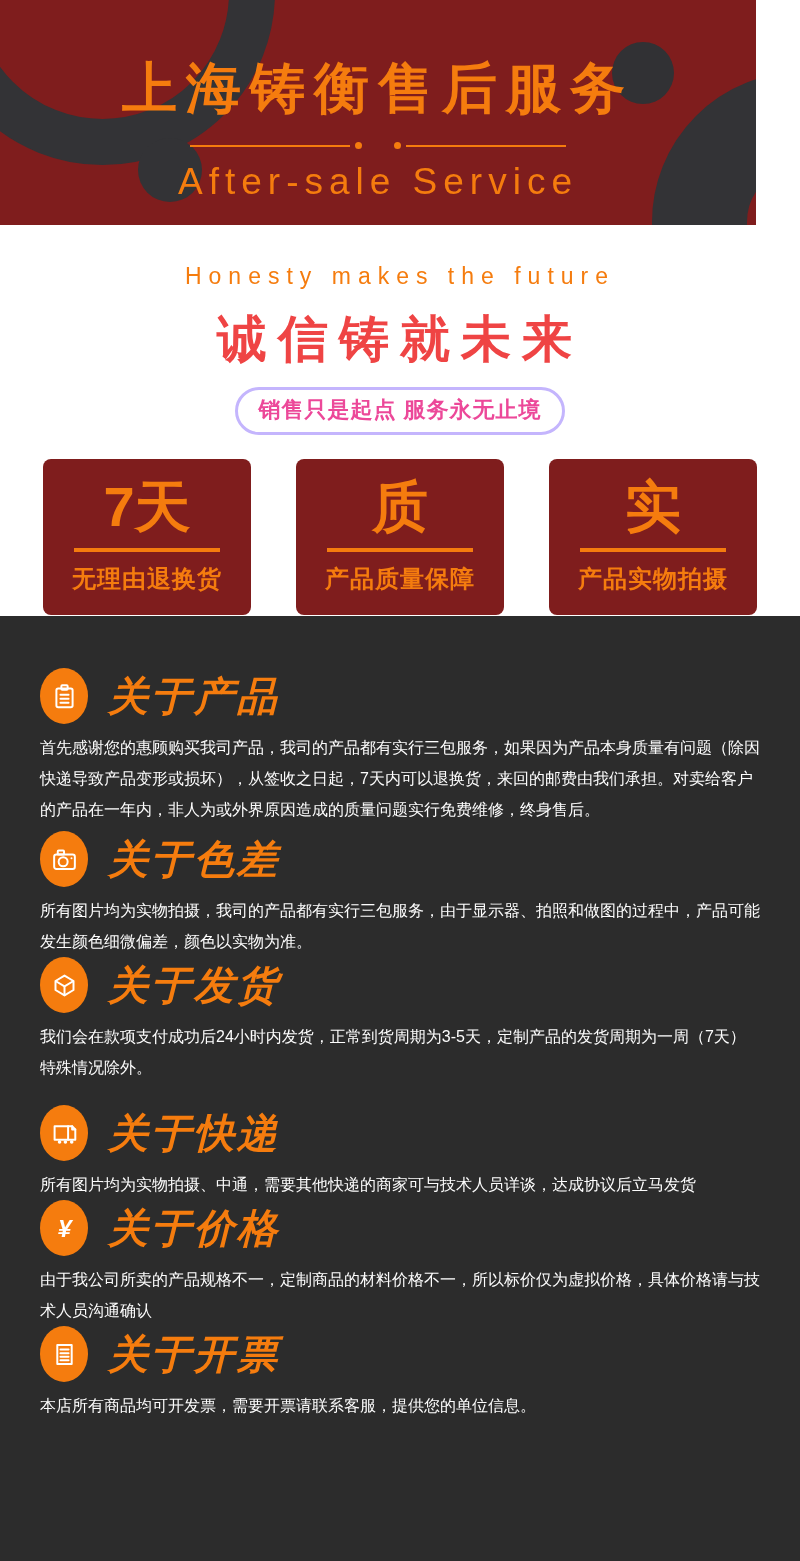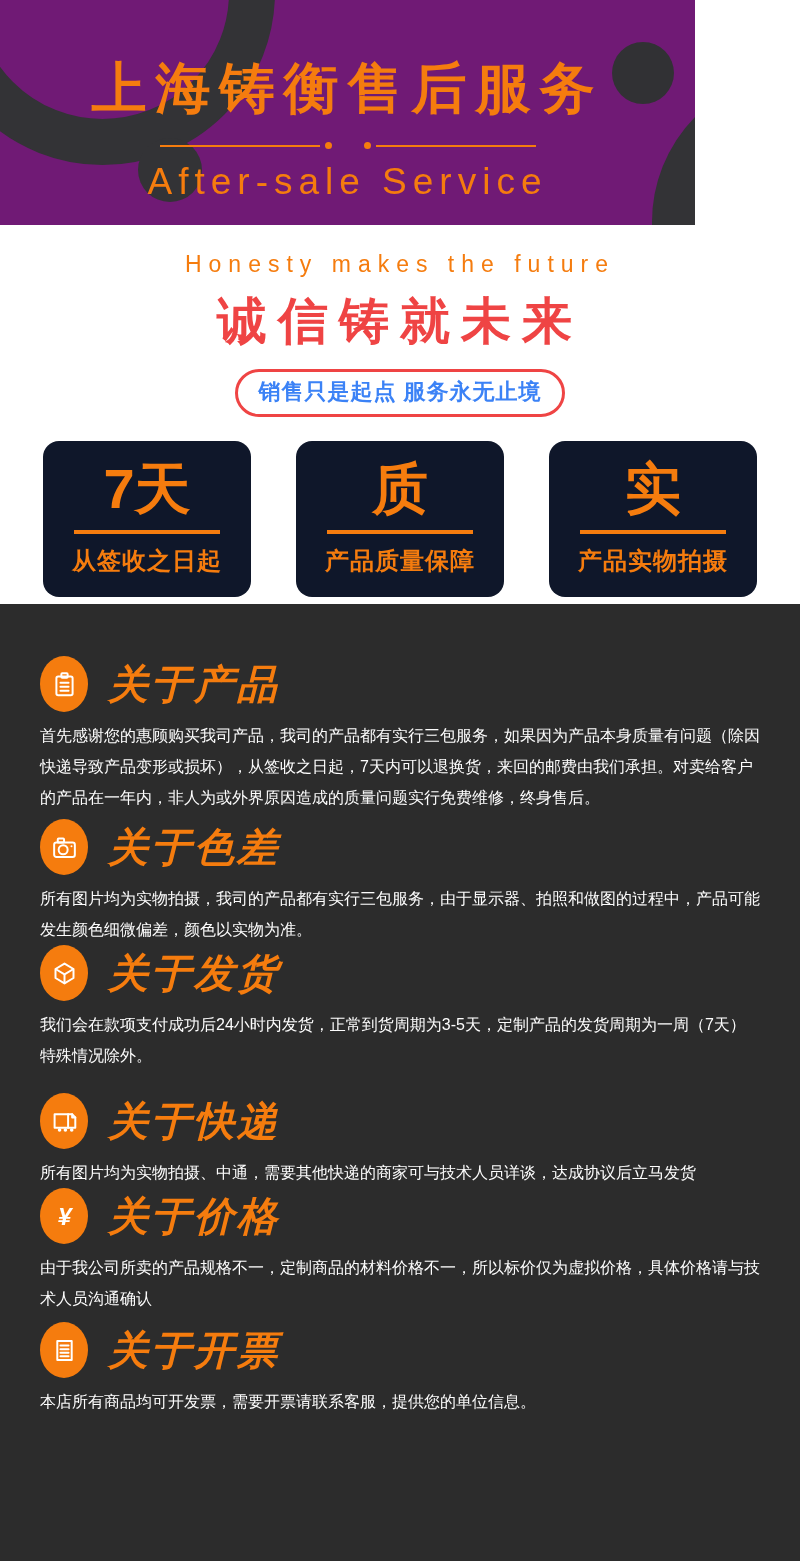--- a/index.html
+++ b/index.html
@@ -7,22 +7,22 @@
   body {
     width: 800px; height: 1561px;
     overflow: hidden;
     font-family: "Liberation Sans", "DejaVu Sans", sans-serif;
     background: #ffffff;
   }
 
   
   .hero {
     position: relative;
-    width: 695px; height: 225px;
-    background: #701a75;
+    width: 756px; height: 225px;
+    background: #7f1d1d;
     overflow: hidden;
     text-align: center;
   }
   .decor { position: absolute; border-radius: 50%; }
   .decor-ring-tl { left:-70px; top:-180px; width:345px; height:345px; border:46px solid #333336; }
   .decor-dot-l  { left:138px; top:138px; width:64px; height:64px; background:#333336; }
   .decor-dot-r  { left:612px; top:42px;  width:62px; height:62px; background:#313134; }
   .decor-ring-br{ left:652px; top:72px;  width:300px; height:300px; border:95px solid #333336; }
 
   .hero-title {
@@ -48,49 +48,49 @@
     letter-spacing: 6px;
   }
 
   
   .promise {
     width: 800px; height: 375px;
     background: #ffffff;
     text-align: center;
   }
   .promise-tagline {
-    margin: 4px; padding-top: 22px;
+    margin: 16px; padding-top: 22px;
     color: #f57c0e;
     font-size: 23px; font-weight: 500;
     letter-spacing: 7px;
   }
   .promise-headline {
     margin: 10px 0 0;
     color: #ef4444;
     font-size: 50px; font-weight: bold;
     letter-spacing: 11px;
   }
   .promise-badge {
     display: inline-block;
     margin-top: 14px;
     padding: 5px 20px 7px;
-    border: 3px solid #ef4444;
+    border: 3px solid #c4b5fd;
     border-radius: 30px;
-    color: #3b82f6;
+    color: #ec4899;
     font-size: 22px; font-weight: bold;
     letter-spacing: 1px;
   }
   .cards {
     margin-top: 24px;
     display: flex; justify-content: center; gap: 45px;
   }
   .card {
     width: 208px; height: 156px;
-    background: #0f172a;
-    border-radius: 16px;
+    background: #7f1d1d;
+    border-radius: 8px;
     display: flex; flex-direction: column;
     align-items: center; justify-content: center;
   }
   .card-big {
     color: #f57c0e;
     font-size: 56px; font-weight: bold;
     line-height: 1;
   }
   .card-rule { width: 146px; height: 4px; background: #f57c0e; margin: 13px 0 11px; }
   .card-label {
@@ -104,21 +104,21 @@
     width: 800px; height: 961px;
     background: #2c2c2c;
     padding: 52px 40px 0;
     overflow: hidden;
   }
   .service { margin: 0; }
   .service:nth-of-type(2) { margin-top: 6px; }
   .service:nth-of-type(3) { }
   .service:nth-of-type(4) { margin-top: 22px; }
   .service:nth-of-type(5) { margin-top: 0px; }
-  .service:nth-of-type(6) { margin-top: 8px; }
+  .service:nth-of-type(6) { }
   .service-head { display: flex; align-items: center; font-style: italic; }
   .service-icon {
     width: 48px; height: 56px;
     border-radius: 50%;
     background: #f57c0e;
     display: flex; align-items: center; justify-content: center;
     flex: 0 0 auto;
   }
   .service-icon svg { display: block; }
   .service-title {
@@ -159,21 +159,21 @@
   <p class="promise-tagline">Honesty makes the future</p>
   <h2 class="promise-headline">诚信铸就未来</h2>
   <div>
     <span class="promise-badge">销售只是起点 服务永无止境</span>
   </div>
 
   <div class="cards">
     <div class="card">
       <div class="card-big">7天</div>
       <div class="card-rule"></div>
-      <div class="card-label">从签收之日起</div>
+      <div class="card-label">无理由退换货</div>
     </div>
     <div class="card">
       <div class="card-big">质</div>
       <div class="card-rule"></div>
       <div class="card-label">产品质量保障</div>
     </div>
     <div class="card">
       <div class="card-big">实</div>
       <div class="card-rule"></div>
       <div class="card-label">产品实物拍摄</div>

